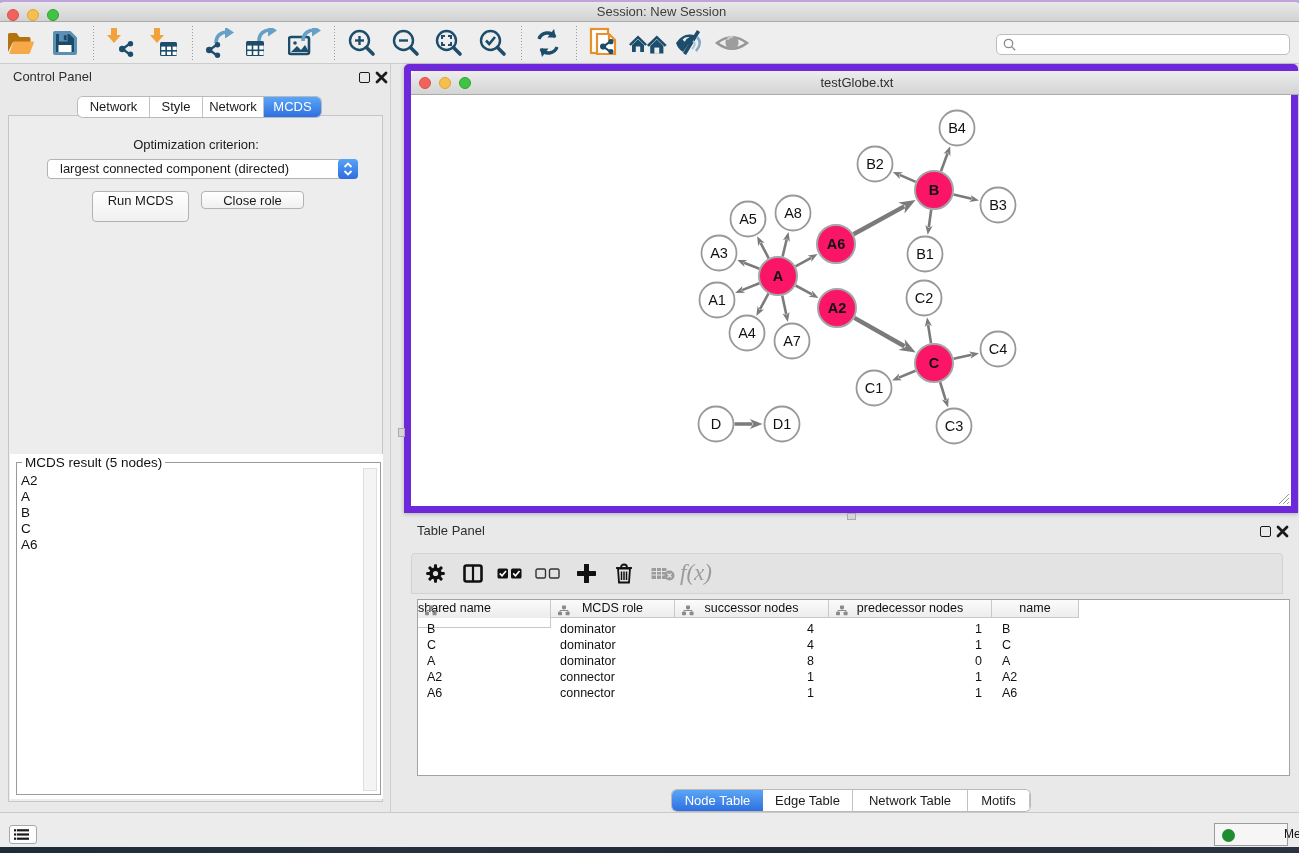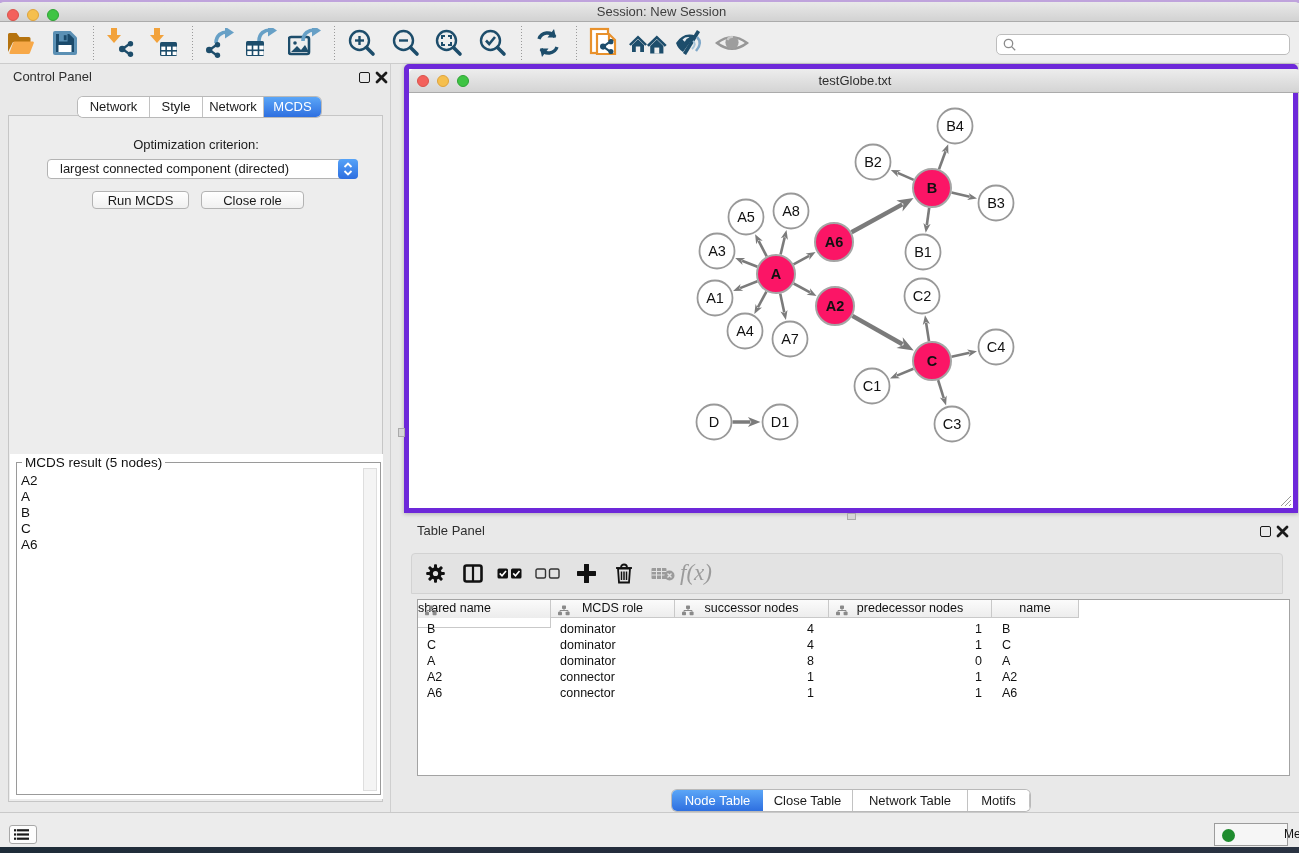--- a/index.html
+++ b/index.html
@@ -212,21 +212,21 @@
     <div class="abs" style="left:9px;top:73px;width:374px;text-align:center;font-size:13px;color:#1a1a1a;">Optimization criterion:</div>
     <div class="abs" style="left:47px;top:95px;width:311px;height:20px;background:#fff;border:1px solid #b3b3b3;border-radius:4px;">
 <div class="abs" style="left:12px;top:0;font-size:13px;line-height:18px;color:#1a1a1a;">largest connected component (directed)</div>
 <div class="abs" style="right:-1px;top:-1px;width:20px;height:20px;border-radius:4px;background:linear-gradient(#56a3f8,#2d6ee0);">
 <svg width="20" height="20" viewBox="0 0 20 20">
           <path d="M6.5 8 L10 4.5 L13.5 8" fill="none" stroke="#fff" stroke-width="1.8"></path>
 <path d="M6.5 12 L10 15.5 L13.5 12" fill="none" stroke="#fff" stroke-width="1.8"></path>
         </svg>
       </div>
     </div>
-    <div class="abs" style="left:92px;top:127px;width:97px;height:18px;background:linear-gradient(#fff,#f0f0f0);border:1px solid #b3b3b3;border-radius:4px;font-size:13px;text-align:center;line-height:17px;color:#1a1a1a;">Run MCDS</div>
+    <div class="abs" style="left:92px;top:127px;width:97px;height:31px;background:linear-gradient(#fff,#f0f0f0);border:1px solid #b3b3b3;border-radius:4px;font-size:13px;text-align:center;line-height:17px;color:#1a1a1a;">Run MCDS</div>
     <div class="abs" style="left:201px;top:127px;width:103px;height:18px;background:linear-gradient(#fff,#f0f0f0);border:1px solid #b3b3b3;border-radius:4px;font-size:13px;text-align:center;line-height:17px;color:#1a1a1a;">Close role</div>
     <div class="abs" style="left:10px;top:390px;width:373px;height:345px;background:#fff;"></div>
     <div class="abs" style="left:16px;top:398px;width:365px;height:333px;border:1px solid #9a9a9a;"></div>
     <div class="abs" style="left:22px;top:391px;background:#fff;padding:0 3px;font-size:13.5px;color:#111;">MCDS result (5 nodes)</div>
     <div class="abs" style="left:21px;top:409px;font-size:13.5px;color:#111;">A2</div>
     <div class="abs" style="left:21px;top:425px;font-size:13.5px;color:#111;">A</div>
     <div class="abs" style="left:21px;top:441px;font-size:13.5px;color:#111;">B</div>
     <div class="abs" style="left:21px;top:457px;font-size:13.5px;color:#111;">C</div>
     <div class="abs" style="left:21px;top:473px;font-size:13.5px;color:#111;">A6</div>
     <div class="abs" style="left:363px;top:404px;width:14px;height:323px;background:#f4f4f4;border:1px solid #dedede;"></div>
@@ -243,21 +243,21 @@
           <rect x="4" y="11.6" width="2.2" height="2.2"></rect>
 </g>
       </svg>
     </div>
     <div class="abs" style="left:1214px;top:10px;width:74px;height:23px;background:#f6f6f6;border:1px solid #9c9c9c;">
 <div class="abs" style="left:7px;top:5px;width:13px;height:13px;border-radius:50%;background:#1f8c2f;"></div>
 <div class="abs" style="left:25px;top:0;font-size:12px;line-height:21px;color:#111;margin-left:44px;">Memory</div>
     </div>
   </div>
 <div class="abs" style="left:0;top:847px;width:1299px;height:6px;background:linear-gradient(90deg,#1e2c38,#26303f 30%,#222a3a 60%,#2a3342);"></div>
-<div class="abs" style="left:404px;top:64px;width:894px;height:449px;background:#fff;border:5px solid #6d28d9;border-radius:5px 5px 0 0;box-shadow:0 1px 4px rgba(0,0,0,0.25);">
+<div class="abs" style="left:404px;top:64px;width:894px;height:449px;background:#fff;border:7px solid #6d28d9;border-radius:5px 5px 0 0;box-shadow:0 1px 4px rgba(0,0,0,0.25);">
     <div class="abs" style="left:0;top:0;width:892px;height:24px;background:linear-gradient(#ededed,#d4d4d4);border-bottom:1px solid #ababab;border-radius:5px 5px 0 0;">
 <div class="tl" style="left:8px;top:6px;background:#f3615c;border:0.5px solid #d9534b;"></div>
 <div class="tl" style="left:28px;top:6px;background:#f5bf4e;border:0.5px solid #dfa33c;"></div>
 <div class="tl" style="left:48px;top:6px;background:#3fc444;border:0.5px solid #2fa336;"></div>
 <div class="abs" style="left:0;top:0;width:100%;text-align:center;font-size:13px;line-height:24px;color:#2e2e2e;">testGlobe.txt</div>
 </div>
     <svg class="abs" style="left:1px;top:25px;" width="892" height="423" viewBox="0 0 892 423">
       <line x1="356.7" y1="162.3" x2="348.6" y2="146.9" stroke="#7b7b7b" stroke-width="2.6"></line>
       <path d="M345.1 140.3 L352.7 146.8 L348.2 146.2 L346.2 150.2 z" fill="#7b7b7b"></path>
       <line x1="370.6" y1="160.5" x2="374.7" y2="143.3" stroke="#7b7b7b" stroke-width="2.6"></line>
@@ -460,16 +460,16 @@
     <div class="abs" style="left:322px;top:157px;width:100px;text-align:right;font-size:12.5px;color:#111;">1</div>
     <div class="abs" style="left:490px;top:157px;width:100px;text-align:right;font-size:12.5px;color:#111;">1</div>
     <div class="abs" style="left:610px;top:157px;font-size:12.5px;color:#111;">A2</div>
     <div class="abs" style="left:35px;top:173px;font-size:12.5px;color:#111;">A6</div>
     <div class="abs" style="left:168px;top:173px;font-size:12.5px;color:#111;">connector</div>
     <div class="abs" style="left:322px;top:173px;width:100px;text-align:right;font-size:12.5px;color:#111;">1</div>
     <div class="abs" style="left:490px;top:173px;width:100px;text-align:right;font-size:12.5px;color:#111;">1</div>
     <div class="abs" style="left:610px;top:173px;font-size:12.5px;color:#111;">A6</div>
     <div class="abs" style="left:280px;top:277px;width:358px;height:21px;border-radius:5px;overflow:hidden;box-shadow:0 0 0 1px #b9b9b9;background:#fff;">
       <div class="abs" style="left:0px;top:0;width:91px;height:21px;font-size:13px;text-align:center;line-height:21px;background:linear-gradient(#5ba6f7,#2e6fe0);color:#fff;">Node Table</div>
-      <div class="abs" style="left:91px;top:0;width:90px;height:21px;font-size:13px;text-align:center;line-height:21px;background:#fff;color:#1a1a1a;border-right:1px solid #c2c2c2;">Close Table</div>
+      <div class="abs" style="left:91px;top:0;width:90px;height:21px;font-size:13px;text-align:center;line-height:21px;background:#fff;color:#1a1a1a;border-right:1px solid #c2c2c2;">Edge Table</div>
       <div class="abs" style="left:181px;top:0;width:115px;height:21px;font-size:13px;text-align:center;line-height:21px;background:#fff;color:#1a1a1a;border-right:1px solid #c2c2c2;">Network Table</div>
       <div class="abs" style="left:296px;top:0;width:62px;height:21px;font-size:13px;text-align:center;line-height:21px;background:#fff;color:#1a1a1a;border-right:1px solid #c2c2c2;">Motifs</div>
     </div>
   </div>
 </body></html>

